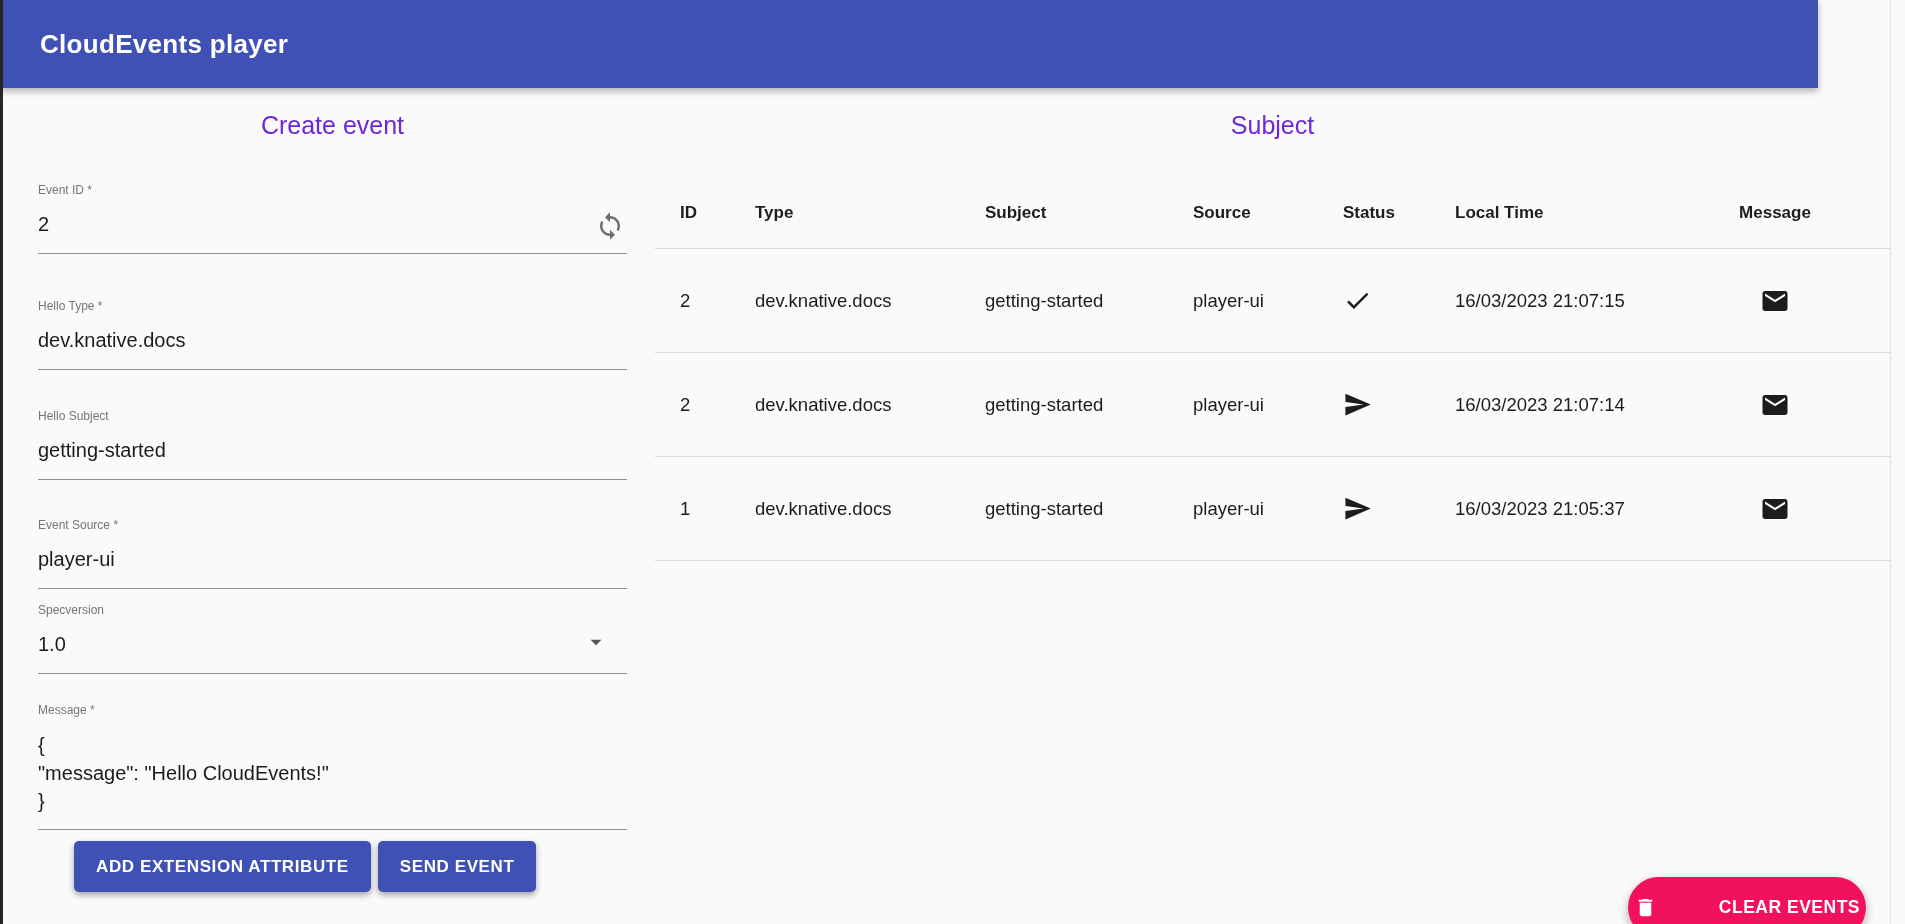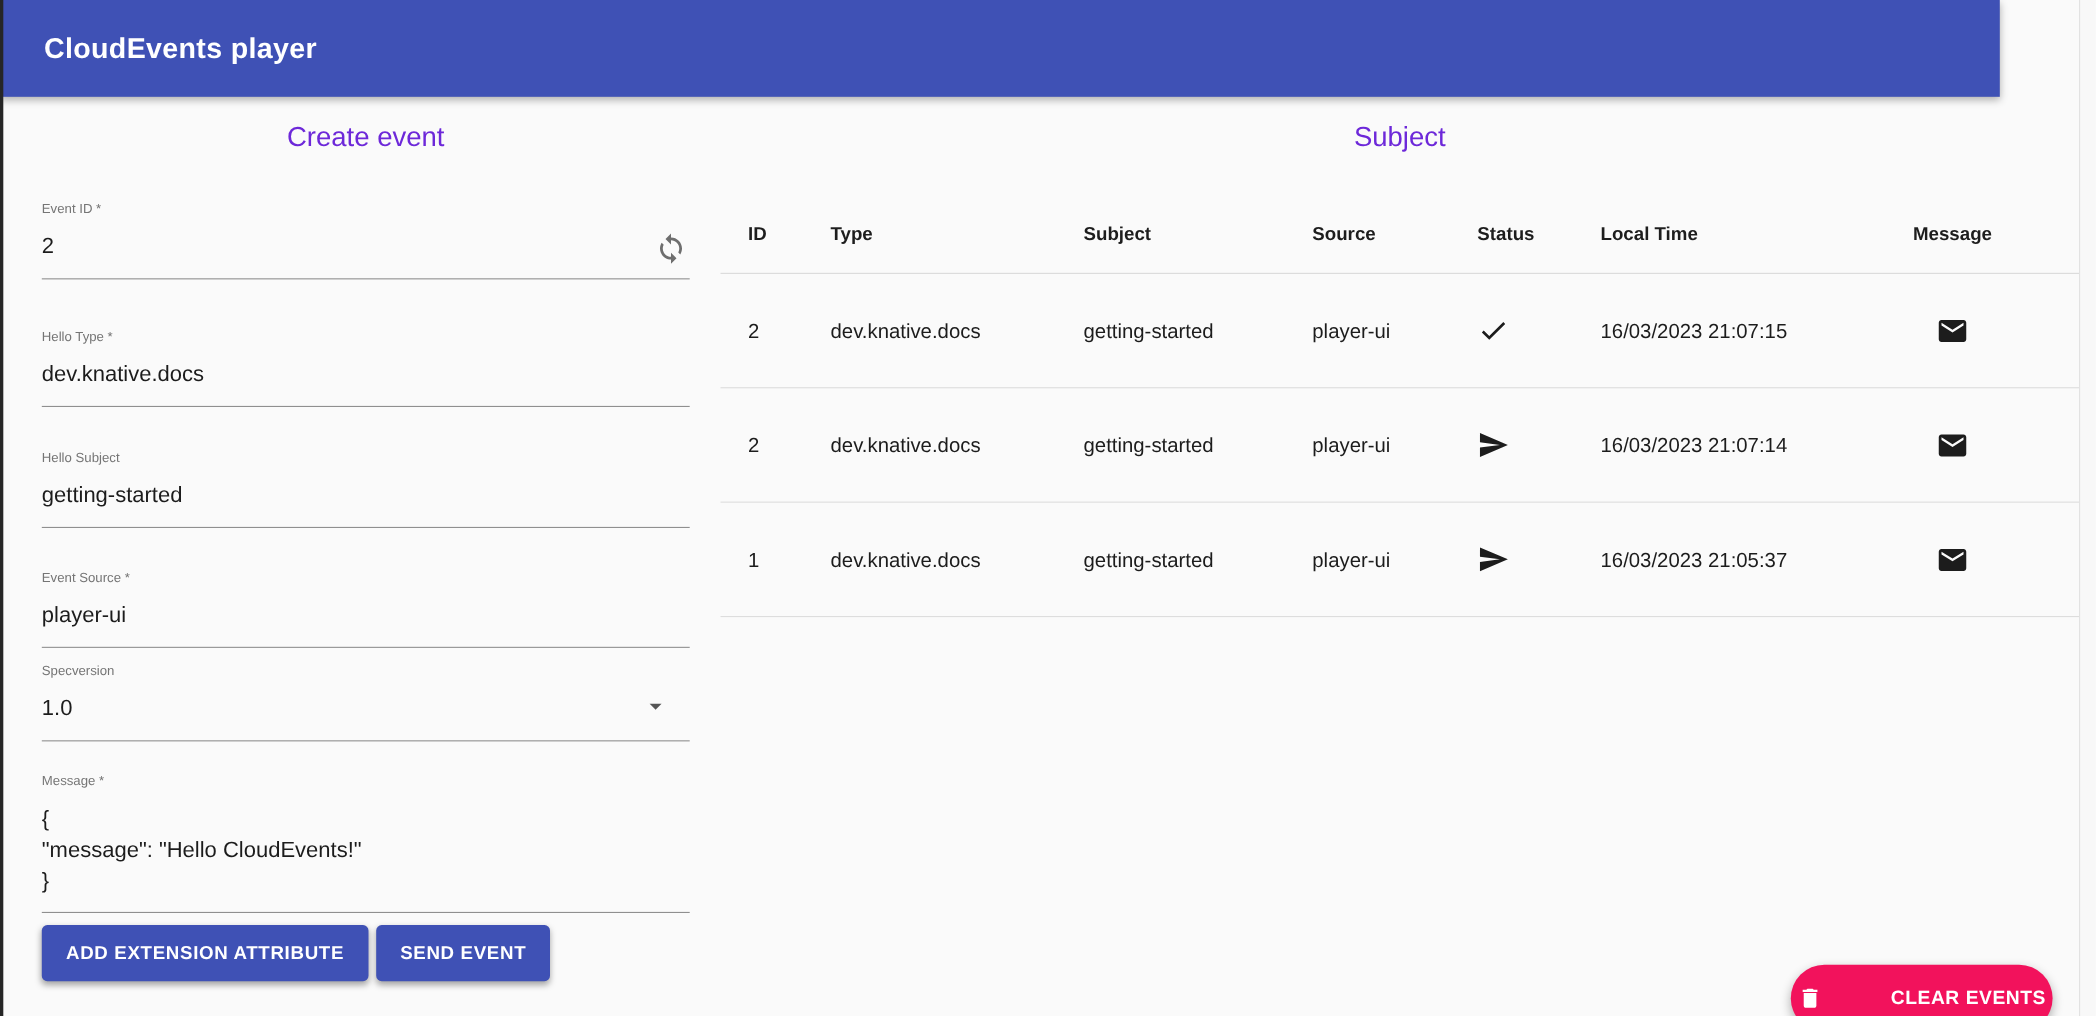--- a/index.html
+++ b/index.html
@@ -32,21 +32,21 @@
   .create-panel { position:absolute; left:38px; top:110px; width:589px; }
   .panel-heading { font-size:25px; font-weight:normal; color:#6d28d9; margin:0; line-height:30px;text-align:center; }
 
   .field { border-bottom:1px solid #8F8F8F; position:relative; }
   .f-label { font-size:12px; color:#757575; line-height:18px; }
   .f-value { font-size:20px; color:#1c1c1c; line-height:26px; margin-top:12px; padding-bottom:16px; }
   .f-value.multiline { white-space:pre-line; line-height:28px; padding-bottom:14px; }
   .trailing-icon { position:absolute; right:2px; bottom:12px; line-height:0; cursor:pointer; }
   .trailing-icon.select-arrow { right:18px; bottom:18px; }
 
-  .btn-row { margin-top:11px; display:flex; gap:7px; }
+  .btn-row { margin-top:11px; display:flex; gap:7px;margin-left:36px; }
   .btn {
     height:51px; background:var(--button-color, #3F51B5); color:#fff;
     font-weight:bold; font-size:17px; letter-spacing:.6px;
     border:none; border-radius:5px; padding:0 22px;
     box-shadow:0 3px 6px rgba(0,0,0,.35);
     font-family:inherit; cursor:pointer;
   }
 
   
   .activity-panel { position:absolute; left:655px; top:110px; width:1235px; }

